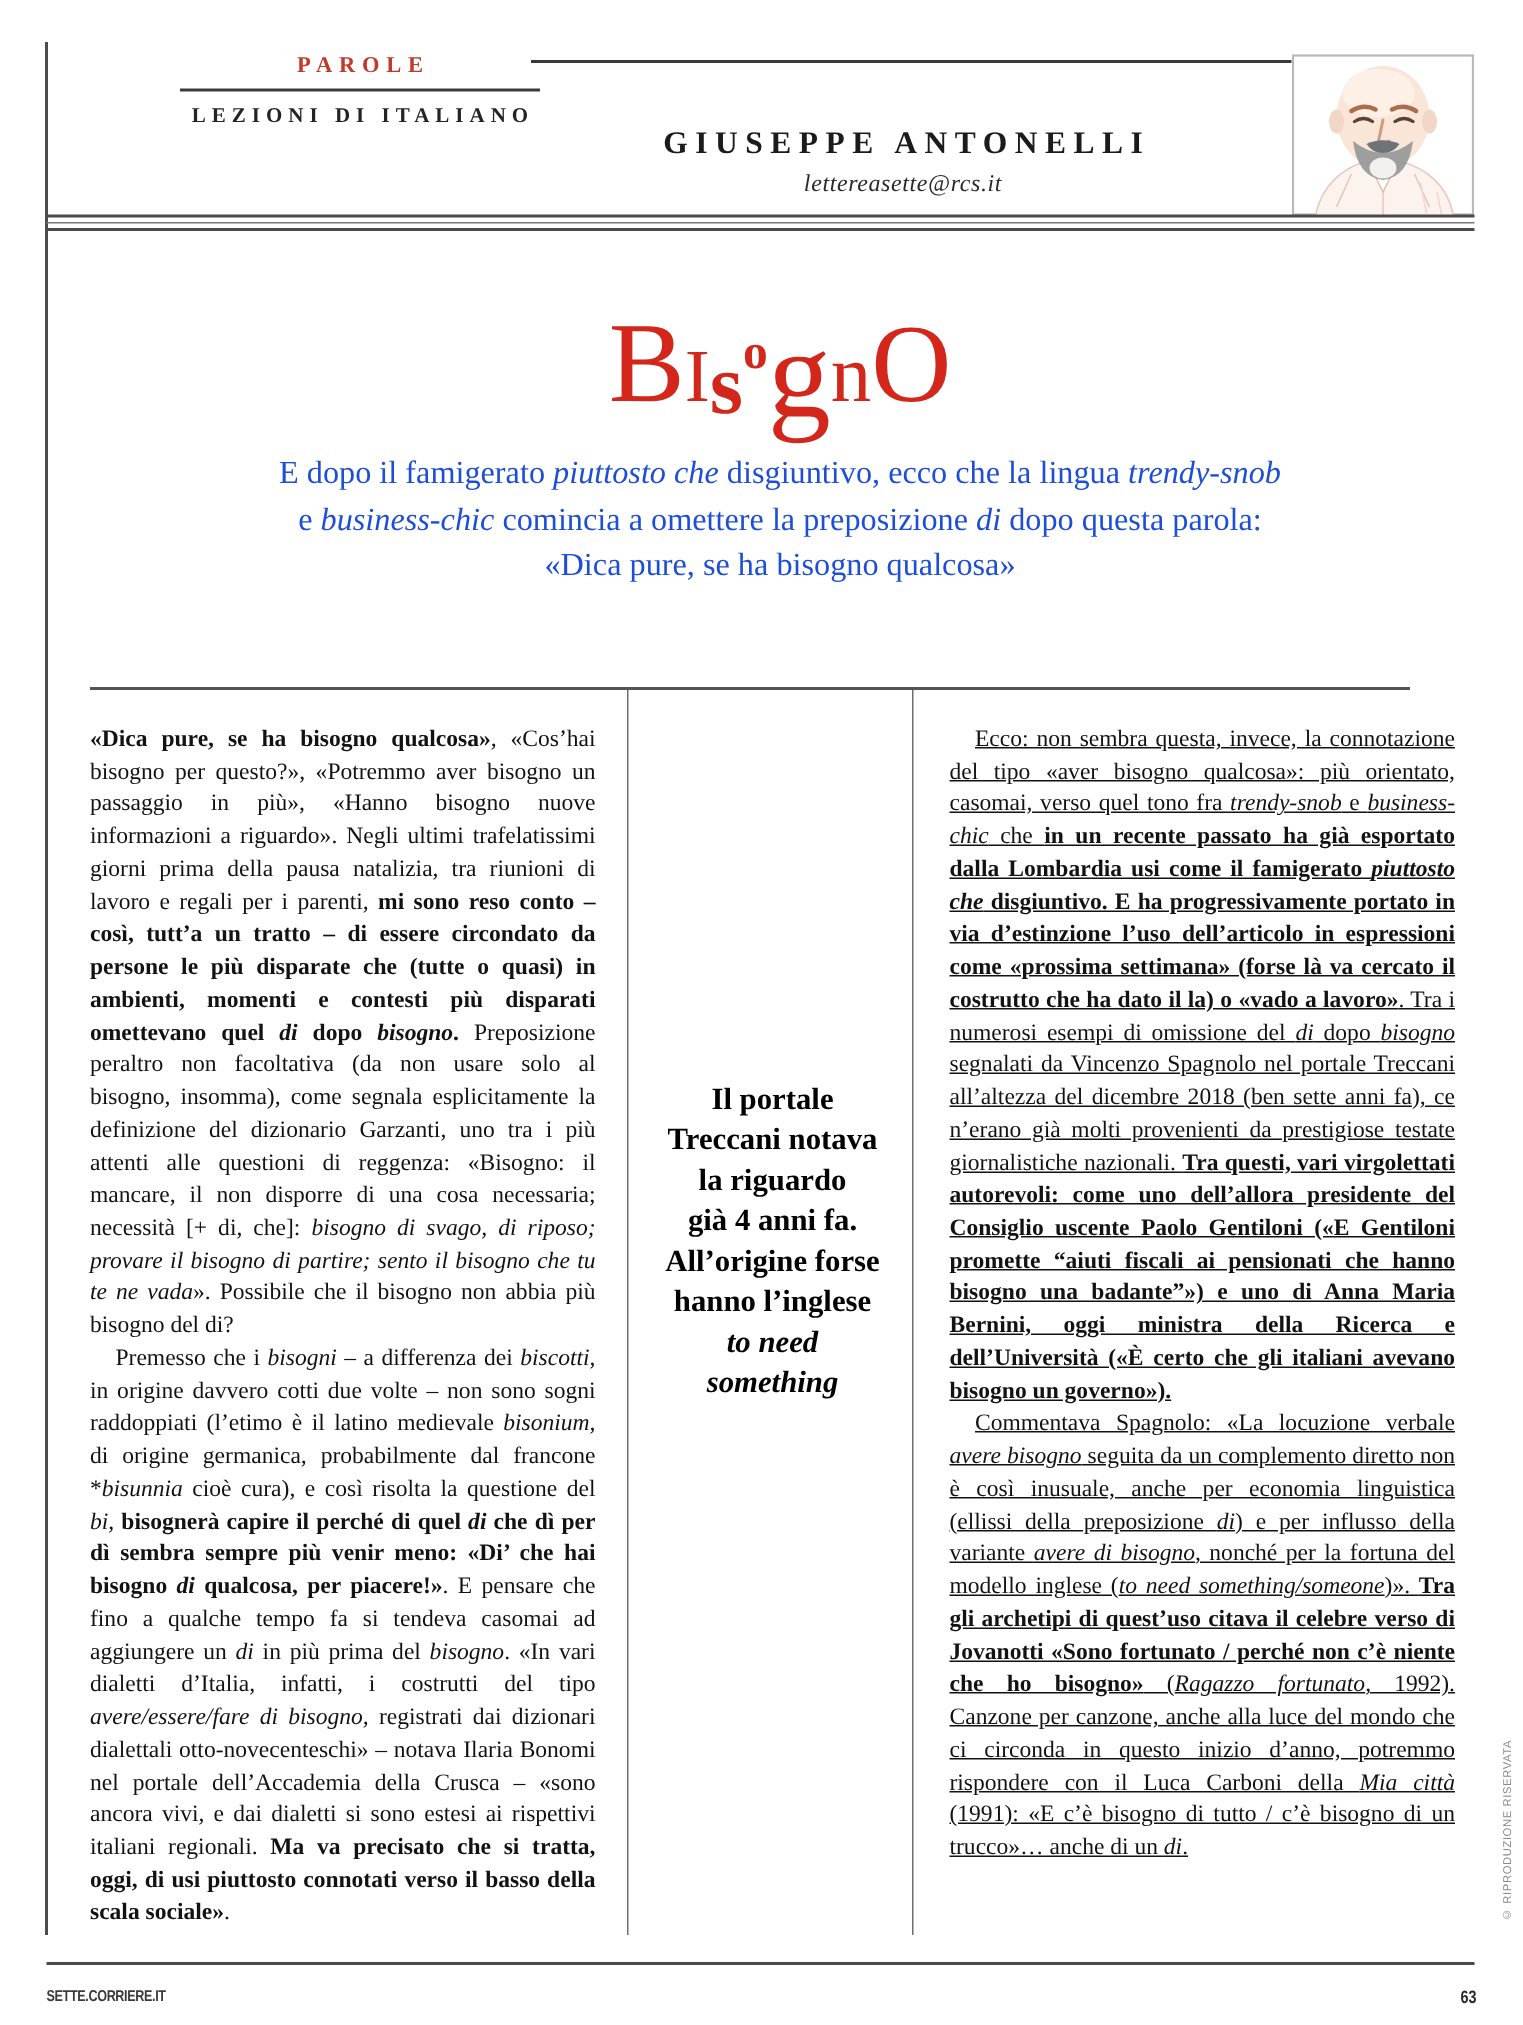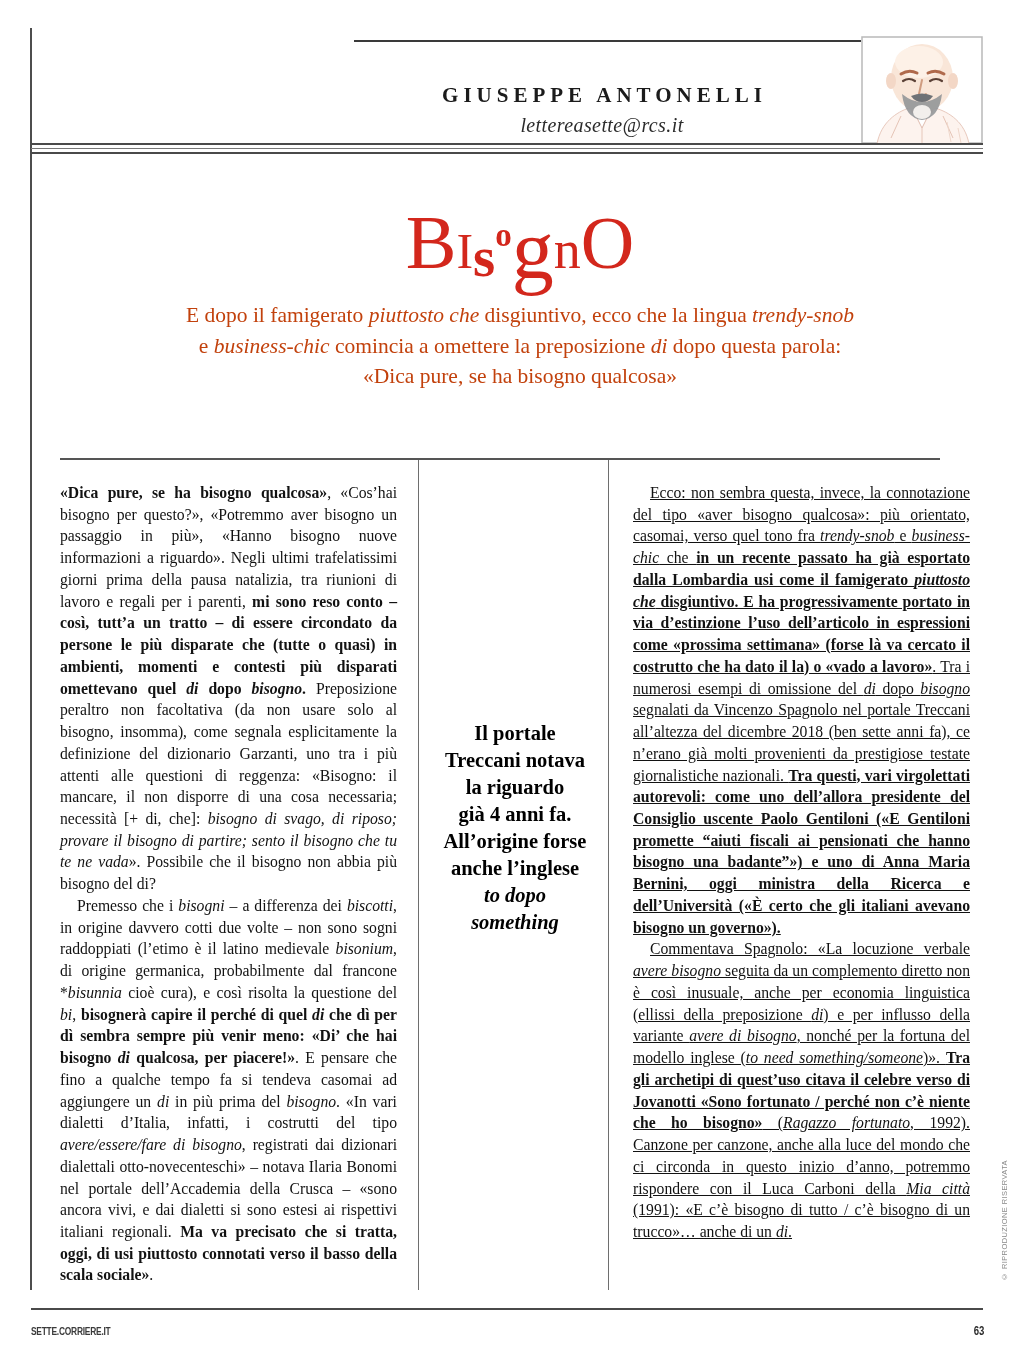--- a/index.html
+++ b/index.html
@@ -88,21 +88,21 @@
     font-weight: bold;
     font-size: 21px;
     letter-spacing: 5px;
     color: #1b1b1b;
     text-indent: 5px;
   }
   .byline-mail {
     margin-top: 6px;
     font-family: "Liberation Serif", serif;
     font-style: italic;
-    font-size: 20px;
+    font-size: 16px;
     color: #2b2b2b;
     letter-spacing: 0.4px;
   }
 
   
   .portrait {
     position: absolute;
     right: 0px;
     top: 8px;
     width: 122px;
@@ -147,21 +147,21 @@
   .t-o  { font-size: 33px; font-weight: bold; position: relative; top: -22px; }
   .t-g  { font-size: 84px; font-weight: normal; position: relative; top: 10px; }
   .t-n  { font-size: 54px; font-weight: normal; }
   .t-O  { font-size: 74px; font-weight: normal; }
 
   .standfirst {
     margin-top: 20px;
     font-family: "Liberation Serif", serif;
     font-size: 21.5px;
     line-height: 1.42;
-    color: #c2410c;
+    color: #1d4ed8;
   }
   .standfirst i { font-style: italic; }
 
   
   .body-rule-top {
     position: absolute;
     left: 60px;
     top: 458px;
     width: 880px;
     height: 2px;
@@ -264,20 +264,25 @@
 <body>
 
 <div class="page">
 
   <div class="page-left-rule"></div>
 
   <div class="masthead">
 
     <div class="masthead-toprule"></div>
 
+    <div class="kicker-block">
+      <div class="kicker-parole">PAROLE</div>
+      <div class="kicker-rule"></div>
+      <div class="kicker-sub">LEZIONI DI ITALIANO</div>
+    </div>
 
     <div class="byline">
       <div class="byline-name">GIUSEPPE ANTONELLI</div>
       <div class="byline-mail">lettereasette@rcs.it</div>
     </div>
 
     <div class="portrait">
       <svg width="122" height="108" viewBox="0 0 122 108">
         <rect x="1" y="1" width="120" height="106" fill="#ffffff" stroke="#b9b9b9" stroke-width="1.5"></rect>
 
@@ -341,22 +346,22 @@
 
     <p><span>Premesso che i </span><i>bisogni</i><span> – a differenza dei </span><i>biscotti</i><span>, in origine davvero cotti due volte – non sono sogni raddoppiati (l’etimo è il latino medievale </span><i>bisonium</i><span>, di origine germanica, probabilmente dal francone *</span><i>bisunnia</i><span> cioè cura), e così risolta la questione del </span><i>bi</i><span>, </span><b>bisognerà capire il perché di quel </b><b><i>di</i></b><b> che dì per dì sembra sempre più venir meno: «Di’ che hai bisogno </b><b><i>di</i></b><b> qualcosa, per piacere!»</b><span>. E pensare che fino a qualche tempo fa si tendeva casomai ad aggiungere un </span><i>di</i><span> in più prima del </span><i>bisogno</i><span>. «In vari dialetti d’Italia, infatti, i costrutti del tipo </span><i>avere/essere/fare di bisogno</i><span>, registrati dai dizionari dialettali otto-novecenteschi» – notava Ilaria Bonomi nel portale dell’Accademia della Crusca – «sono ancora vivi, e dai dialetti si sono estesi ai rispettivi italiani regionali. </span><b>Ma va precisato che si tratta, oggi, di usi piuttosto connotati verso il basso della scala sociale»</b><span>.</span></p>
   </div>
 
   <div class="pullquote">
     <div>Il portale</div>
     <div>Treccani notava</div>
     <div>la riguardo</div>
     <div>già 4 anni fa.</div>
     <div>All’origine forse</div>
-    <div>anche l’inglese</div>
-    <div class="en">to dopo</div>
+    <div>hanno l’inglese</div>
+    <div class="en">to need</div>
     <div class="en">something</div>
   </div>
 
   <div class="col col-right">
     <p style="text-indent:17px"><span>Ecco: non sembra questa, invece, la connotazione del tipo «aver bisogno qualcosa»: più orientato, casomai, verso quel tono fra </span><i>trendy-snob</i><span> e </span><i>business-chic</i><span> che </span><b>in un recente passato ha già esportato dalla Lombardia usi come il famigerato </b><b><i>piuttosto che</i></b><b> disgiuntivo. E ha progressivamente portato in via d’estinzione l’uso dell’articolo in espressioni come «prossima settimana» (forse là va cercato il costrutto che ha dato il la) o «vado a lavoro»</b><span>. Tra i numerosi esempi di omissione del </span><i>di</i><span> dopo </span><i>bisogno</i><span> segnalati da Vincenzo Spagnolo nel portale Treccani all’altezza del dicembre 2018 (ben sette anni fa), ce n’erano già molti provenienti da prestigiose testate giornalistiche nazionali. </span><b>Tra questi, vari virgolettati autorevoli: come uno dell’allora presidente del Consiglio uscente Paolo Gentiloni («E Gentiloni promette “aiuti fiscali ai pensionati che hanno bisogno una badante”») e uno di Anna Maria Bernini, oggi ministra della Ricerca e dell’Università («È certo che gli italiani avevano bisogno un governo»).</b></p>
 
     <p><span>Commentava Spagnolo: «La locuzione verbale </span><i>avere bisogno</i><span> seguita da un complemento diretto non è così inusuale, anche per economia linguistica (ellissi della preposizione </span><i>di</i><span>) e per influsso della variante </span><i>avere di bisogno</i><span>, nonché per la fortuna del modello inglese (</span><i>to need something/someone</i><span>)». </span><b>Tra gli archetipi di quest’uso citava il celebre verso di Jovanotti «Sono fortunato / perché non c’è niente che ho bisogno»</b><span> (</span><i>Ragazzo fortunato</i><span>, 1992). Canzone per canzone, anche alla luce del mondo che ci circonda in questo inizio d’anno, potremmo rispondere con il Luca Carboni della </span><i>Mia città</i><span> (1991): «E c’è bisogno di tutto / c’è bisogno di un trucco»… anche di un </span><i>di</i><span>.</span></p>
   </div>
 
   <div class="copyright">© RIPRODUZIONE RISERVATA</div>

